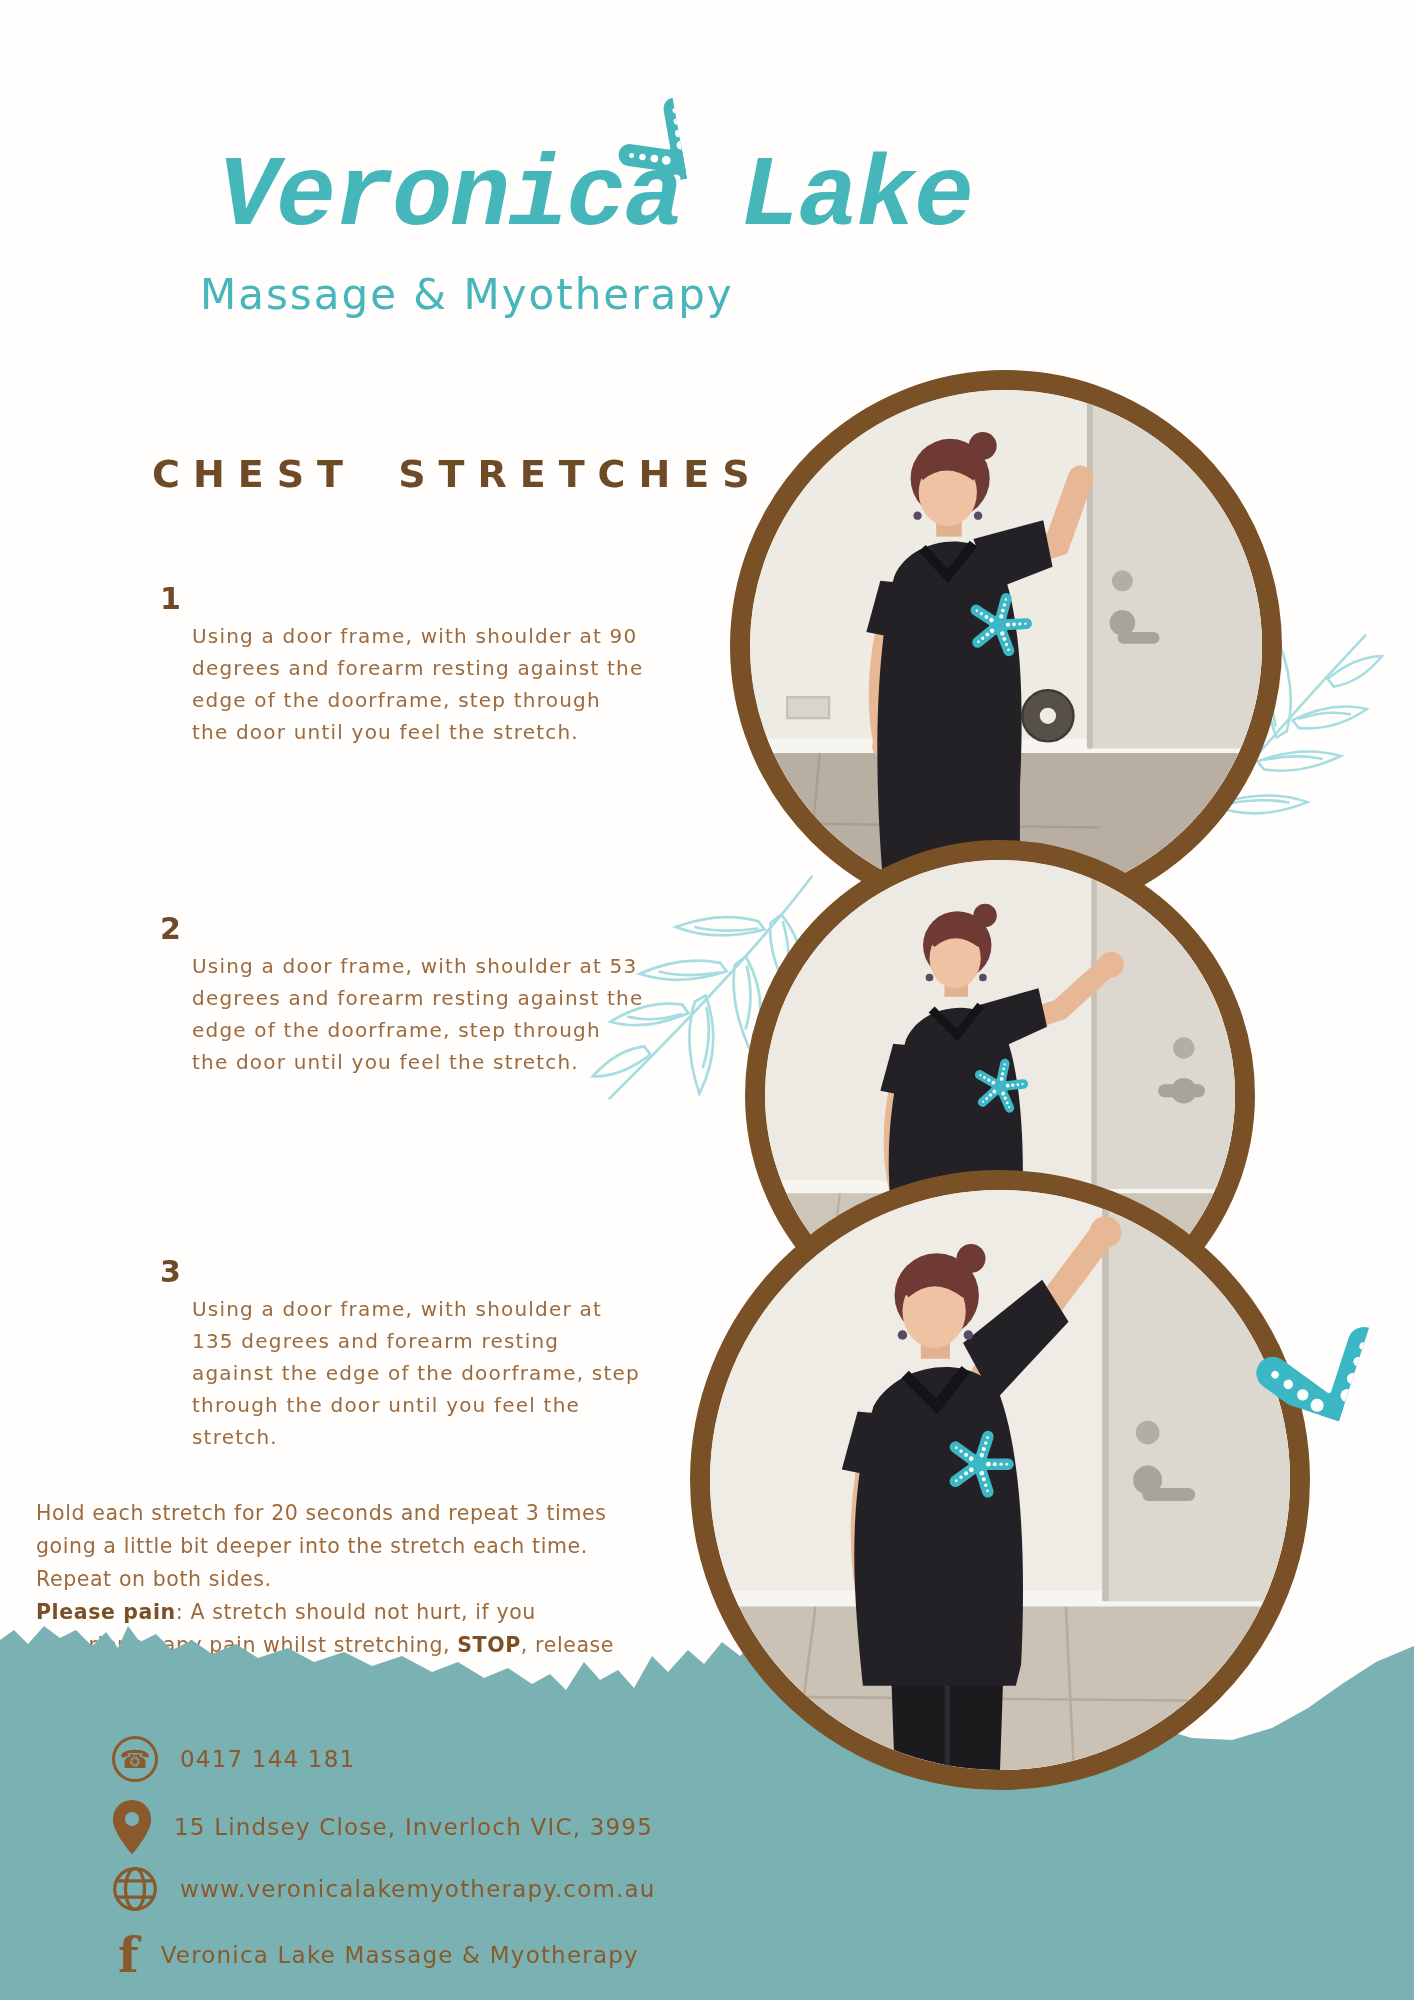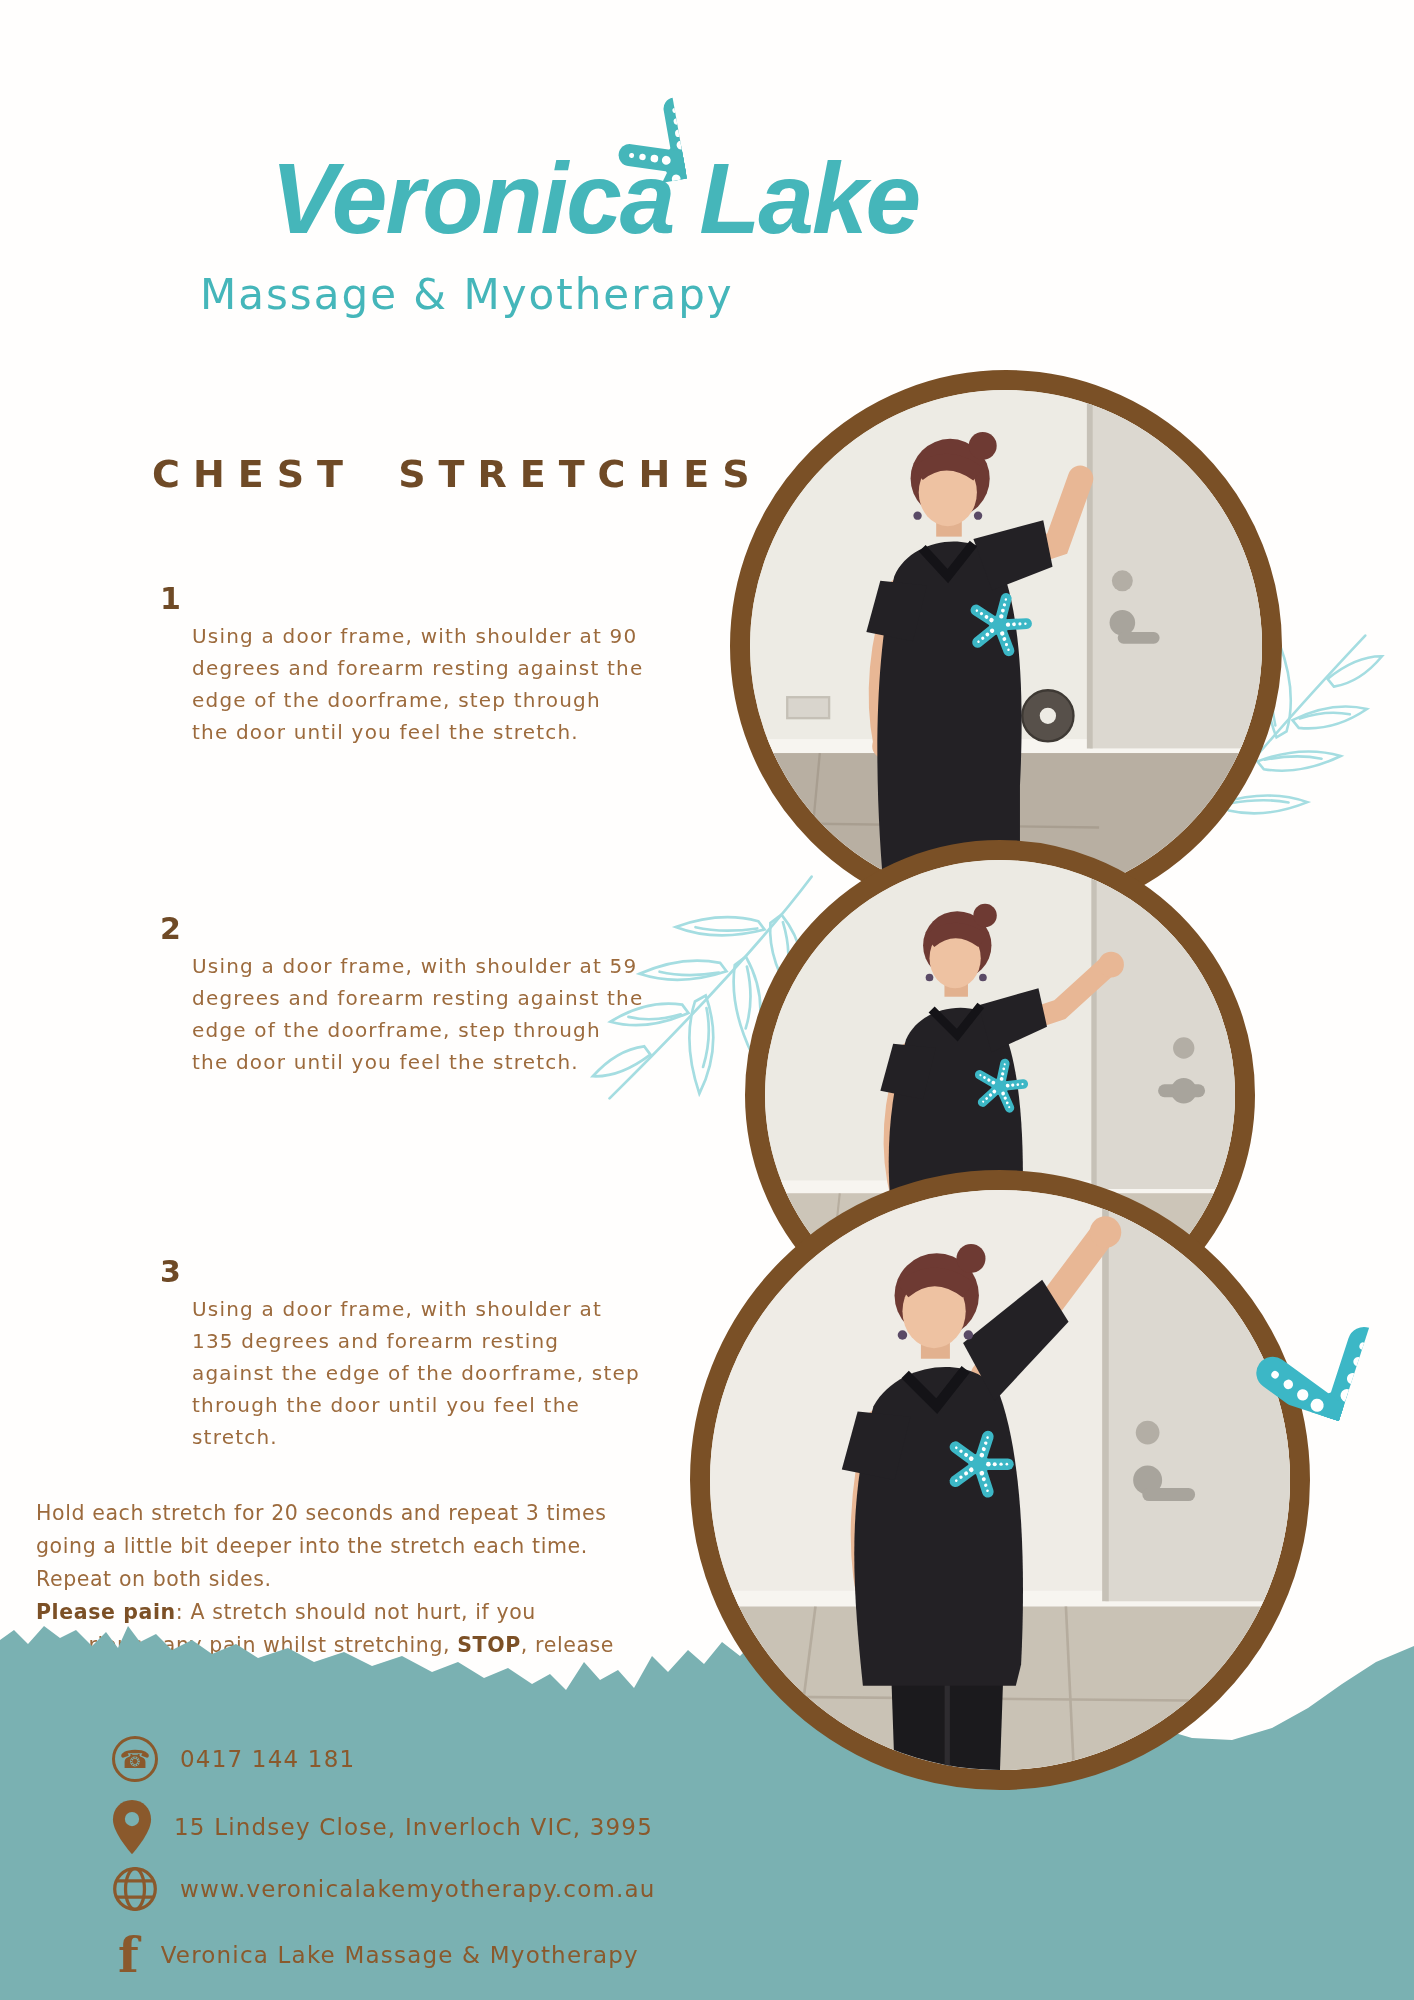--- a/index.html
+++ b/index.html
@@ -3,21 +3,21 @@
 <meta charset="utf-8">
 <style>
   html,body{margin:0;padding:0;background:#ffffff;}
   #page{position:relative;width:1414px;height:2000px;background:#fffefd;overflow:hidden;
         font-family:"DejaVu Sans","Liberation Sans",sans-serif;}
   .abs{position:absolute;}
 
   
   .logo-star{left:533px;top:20px;width:140px;height:172px;transform:rotate(-10deg);color:#45b6ba;}
   .brand-name{left:170px;top:142px;width:850px;text-align:center;
-      font-family:Liberation Sans, sans-serif;font-style:italic;font-weight:700;
+      font-family:Liberation Mono, monospace;font-style:italic;font-weight:700;
       font-size:100px;line-height:112px;color:#45b6ba;letter-spacing:-2px;}
   .brand-tagline{left:200px;top:270px;width:800px;text-align:left;
       font-size:42px;color:#45b6ba;letter-spacing:2px;font-weight:400;}
 
   
   .page-title{left:152px;top:452px;font-size:38px;font-weight:700;color:#6f4a26;
       letter-spacing:13px;word-spacing:16px;text-align:center;}
 
   
   .step{width:500px;}
@@ -140,21 +140,21 @@
   <div class="abs brand-tagline">Massage &amp; Myotherapy</div>
 
   <div class="abs page-title">CHEST STRETCHES</div>
 
   <div class="abs step" id="step1">
     <div class="num">1</div>
     <div class="txt">Using a door frame, with shoulder at 90 degrees and forearm resting against the edge of the doorframe, step through the door until you feel the stretch.</div>
   </div>
   <div class="abs step" id="step2">
     <div class="num">2</div>
-    <div class="txt">Using a door frame, with shoulder at 59 degrees and forearm resting against the edge of the doorframe, step through the door until you feel the stretch.</div>
+    <div class="txt">Using a door frame, with shoulder at 53 degrees and forearm resting against the edge of the doorframe, step through the door until you feel the stretch.</div>
   </div>
   <div class="abs step" id="step3">
     <div class="num">3</div>
     <div class="txt">Using a door frame, with shoulder at 135 degrees and forearm resting against the edge of the doorframe, step through the door until you feel the stretch.</div>
   </div>
 
   <div class="abs note">
     <div>Hold each stretch for 20 seconds and repeat 3 times going a little bit deeper into the stretch each time. Repeat on both sides.</div>
     <div><b>Please pain</b><span>: A stretch should not hurt, if you experience any pain whilst stretching, </span><b>STOP</b><span>, release the stretch</span></div>
   </div>

